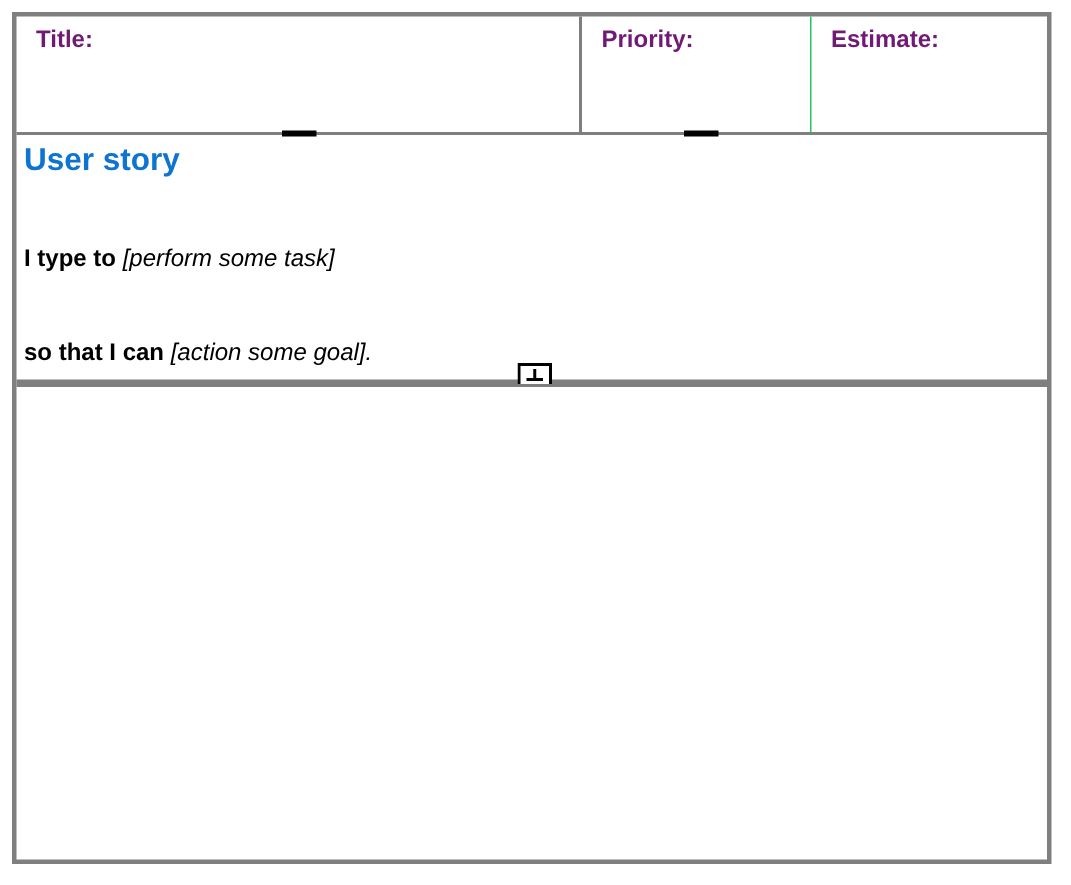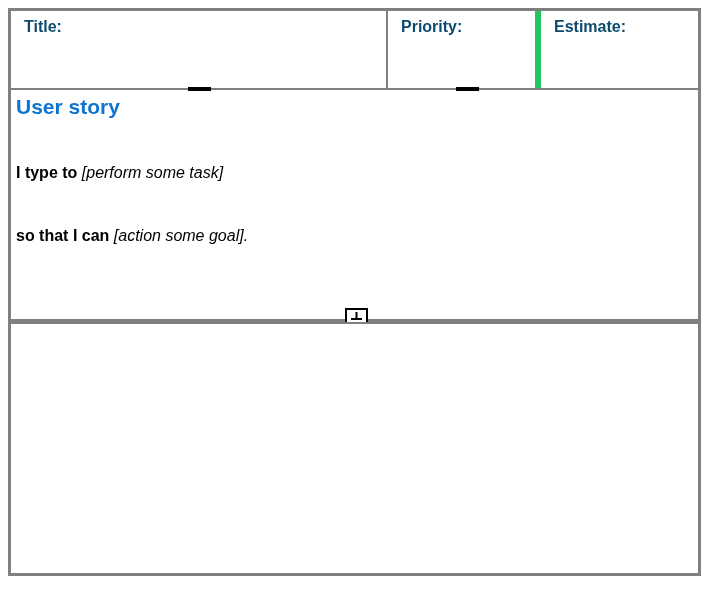--- a/index.html
+++ b/index.html
@@ -31,46 +31,46 @@
     display: flex;
     height: 77px;
     border-bottom: 2px solid #7f7f7f;
     box-sizing: content-box;
   }
   .cell {
     box-sizing: border-box;
     padding: 6px 0 0 13px;
   }
   .cell-title    { width: 377px; border-right: 2px solid #7f7f7f; }
-  .cell-priority { width: 153px; border-right: 6px solid #22c55e; }
+  .cell-priority { width: 153px; border-right: 1px solid #22c55e; }
   .cell-estimate { flex: 1; border-radius: 24px; }
   .field-label {
     font-size: 16px;
     font-weight: bold;
-    color: #0c4a6e;
+    color: #701a75;
     line-height: 1.25;
   }
   .blank-marker {
     position: absolute;
     width: 23px;
     height: 4px;
     background: #000000;
     bottom: -3px;
     z-index: 2;
   }
   .blank-marker.m1 { left: 177px; }
   .blank-marker.m2 { left: 445px; }
 
   
   .section {
     box-sizing: border-box;
     padding: 0 5px;
     overflow: hidden;
   }
-  .section-userstory { height: 229px; }
+  .section-userstory { height: 163px; }
   .section-acceptance { height: 244px; }
   .section-heading {
     margin: 4px 0 0 0;
     font-size: 21px;
     font-weight: bold;
     color: #0e74d1;
     line-height: 1.2;
   }
   .tpl-line {
     margin: 44px 0 0 0;

